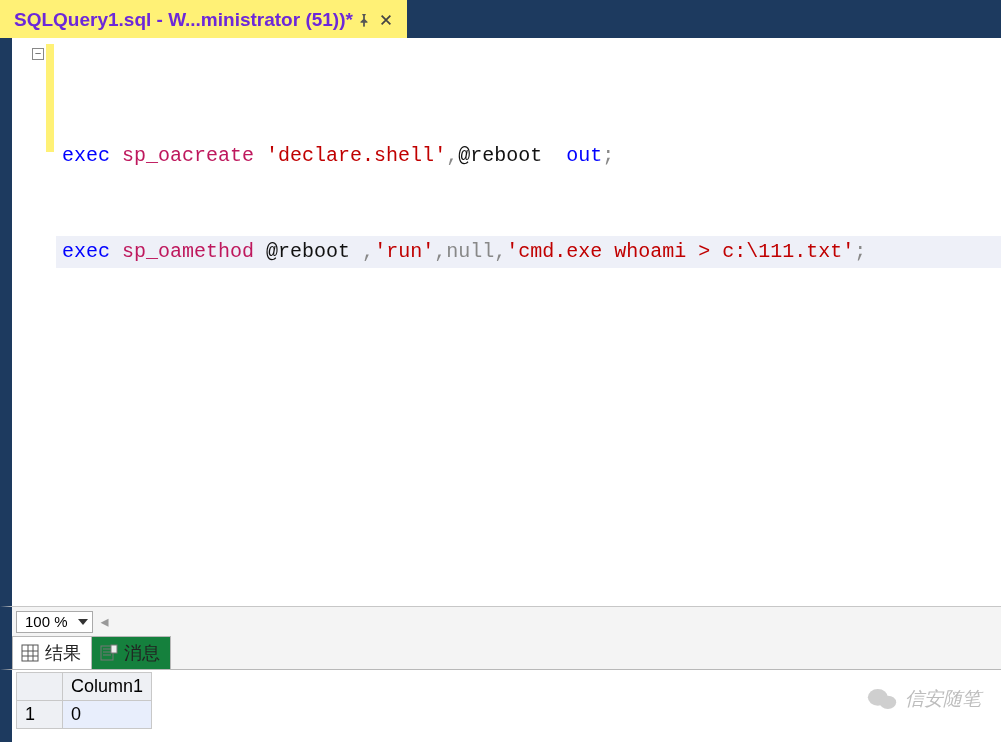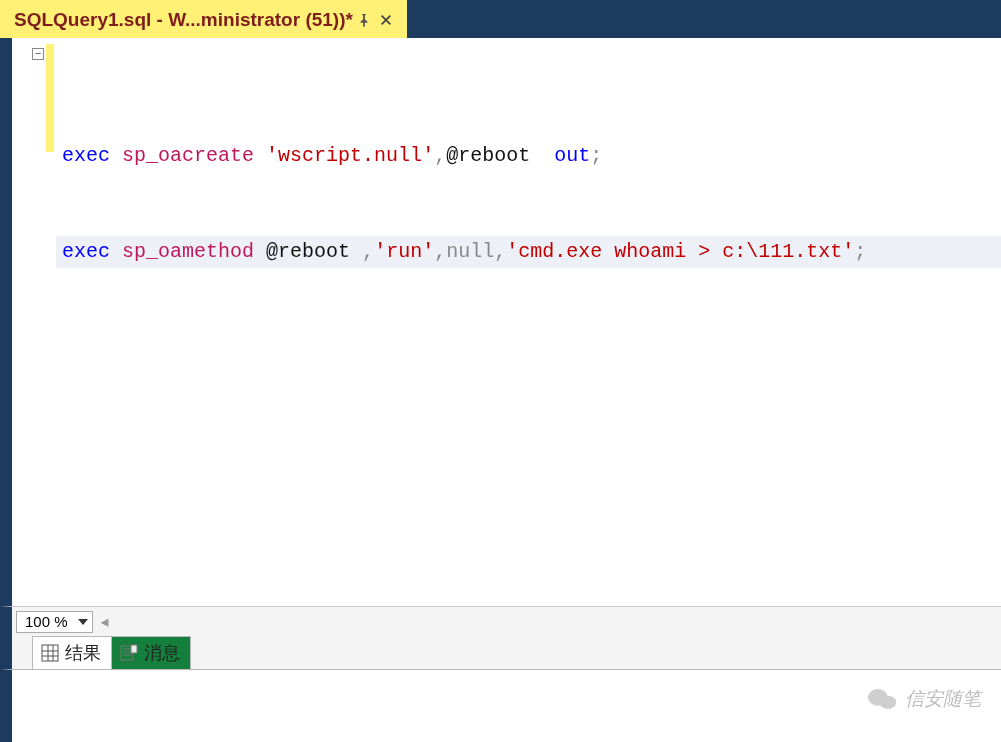--- a/index.html
+++ b/index.html
@@ -1,21 +1,21 @@
 <!DOCTYPE html>
 <html><head>
 <meta charset="utf-8">
 <style>
   * { box-sizing: border-box; }
   html, body { margin: 0; padding: 0; width: 1001px; height: 742px; font-family: "Segoe UI", "Microsoft YaHei", sans-serif; overflow: hidden; background: #fff; }
   .root { display: flex; flex-direction: column; width: 1001px; height: 742px; }
 
   
   .tab-bar { height: 38px; background: #1d3a5f; display: flex; align-items: stretch; }
-  .tab { display: flex; align-items: center; background: #fff176; padding: 0 10px 0 14px; font-size: 19px; font-weight: 600; color: #7f1d1d; border-top: 2px solid #fff176; }
+  .tab { display: flex; align-items: center; background: #fff176; padding: 0 10px 0 14px; font-size: 19px; font-weight: 600; color: #6d28d9; border-top: 2px solid #fff176; }
   .tab span.title { white-space: nowrap; }
   .tab .pin, .tab .close { display: inline-flex; align-items: center; justify-content: center; width: 22px; height: 22px; color: #333; }
   .tab .pin svg, .tab .close svg { width: 14px; height: 14px; }
 
   
   .editor-wrap { flex: 1 1 auto; display: flex; min-height: 0; border-left: 12px solid #1d3a5f; background: #fff; }
   .editor { flex: 1; display: flex; }
   .gutter { width: 44px; background: #fff; position: relative; }
   .gutter-change { position: absolute; left: 34px; top: 6px; width: 8px; height: 108px; background: #fff176; }
   .code { flex: 1; font-family: Consolas, "Courier New", monospace; font-size: 20px; line-height: 32px; padding-top: 6px; white-space: pre; position: relative; }
@@ -30,21 +30,21 @@
   .tok-null { color: #888; margin-top: 31px; }
   .tok-punc { color: #888; }
 
   
   .zoom-bar { height: 30px; border-left: 12px solid #1d3a5f; border-top: 1px solid #c7c7c7; display: flex; align-items: center; background: #f4f4f4; gap: 4px; padding: 8px 4px; }
   .zoom-cb { height: 22px; border: 1px solid #aaa; background: #fff; display: flex; align-items: center; padding: 0 4px 0 8px; font-size: 15px; gap: 10px; }
   .zoom-cb svg { width: 10px; height: 10px; }
   .zoom-arrow { color: #999; font-size: 16px; padding: 0 4px; }
 
   
-  .results-tabs { height: 34px; border-left: 12px solid #1d3a5f; display: flex; align-items: flex-end; padding-left: 20px; border-bottom: 1px solid #b8b8b8; background: #f4f4f4; }
+  .results-tabs { height: 34px; border-left: 12px solid #1d3a5f; display: flex; align-items: flex-end; padding-left: 0; border-bottom: 1px solid #b8b8b8; background: #f4f4f4; }
   .rtab { display: flex; align-items: center; gap: 6px; padding: 4px 10px 4px 8px; font-size: 18px; border: 1px solid #b8b8b8; border-bottom: none; background: #fff; color: #222; margin-right: -1px; }
   .rtab.inactive { background: #15803d; text-align: center; }
   .rtab svg { width: 18px; height: 18px; }
 
   
   .results-grid { flex: 0 0 auto; height: 72px; border-left: 12px solid #1d3a5f; background: #fff; position: relative; padding: 2px 0 0 4px; }
   table.grid { border-collapse: collapse; font-family: "Microsoft YaHei", sans-serif; font-size: 18px; }
   table.grid th, table.grid td { border: 1px solid #c8c8c8; padding: 2px 8px; height: 28px; text-align: left; }
   table.grid th { background: #eef0f4; font-weight: 400; }
   table.grid td.rowhdr { background: #eef0f4; width: 46px; text-align: left; }
@@ -76,21 +76,21 @@
     </div>
   </div>
 
   <div class="editor-wrap">
     <div class="editor">
       <div class="gutter">
         <div class="gutter-change"></div>
       </div>
       <div class="code">
         <div class="fold">−</div>
-        <div class="line"><span class="tok-kw">exec</span> <span class="tok-sp">sp_oacreate</span> <span class="tok-str">'</span><span class="tok-str">wscript.null</span><span class="tok-str">'</span><span class="tok-punc">,</span><span class="tok-var">@reboot</span>  <span class="tok-kw">out</span><span class="tok-punc">;</span></div>
+        <div class="line"><span class="tok-kw">exec</span> <span class="tok-sp">sp_oacreate</span> <span class="tok-str">'</span><span class="tok-str">declare.shell</span><span class="tok-str">'</span><span class="tok-punc">,</span><span class="tok-var">@reboot</span>  <span class="tok-kw">out</span><span class="tok-punc">;</span></div>
         <div class="line hl"><span class="tok-kw">exec</span> <span class="tok-sp">sp_oamethod</span> <span class="tok-var">@reboot</span> <span class="tok-punc">,</span><span class="tok-str">'</span><span class="tok-str">run</span><span class="tok-str">'</span><span class="tok-punc">,</span><span class="tok-null">null</span><span class="tok-punc">,</span><span class="tok-str">'</span><span class="tok-str">cmd.exe whoami &gt; c:\111.txt</span><span class="tok-str">'</span><span class="tok-punc">;</span></div>
       </div>
     </div>
   </div>
 
   <div class="zoom-bar">
     <div class="zoom-cb">
       <span>100 %</span>
       <svg viewBox="0 0 10 10">
           <path fill="#333" d="M0 2h10L5 8z"></path>
@@ -111,20 +111,32 @@
       <svg viewBox="0 0 18 18">
           <rect x="1" y="2" width="12" height="14" fill="none" stroke="#777"></rect>
           <path stroke="#777" d="M3 5h8M3 8h8M3 11h8"></path>
           <rect x="11" y="1" width="6" height="8" fill="#eee" stroke="#777"></rect>
         </svg>
       <span>消息</span>
     </div>
   </div>
 
   <div class="results-grid">
+    <table class="grid">
+      <tbody>
+          <tr>
+        <th class="corner"></th>
+        <th>Column1</th>
+      </tr>
+      <tr>
+        <td class="rowhdr">1</td>
+        <td class="sel">0</td>
+      </tr>
+    </tbody>
+      </table>
     <div class="watermark">
       <svg viewBox="0 0 36 30">
         <ellipse cx="13" cy="13" rx="12" ry="10"></ellipse>
         <ellipse cx="25" cy="19" rx="10" ry="8"></ellipse>
       </svg>
       <span>信安随笔</span>
     </div>
   </div>
 
 </div>

